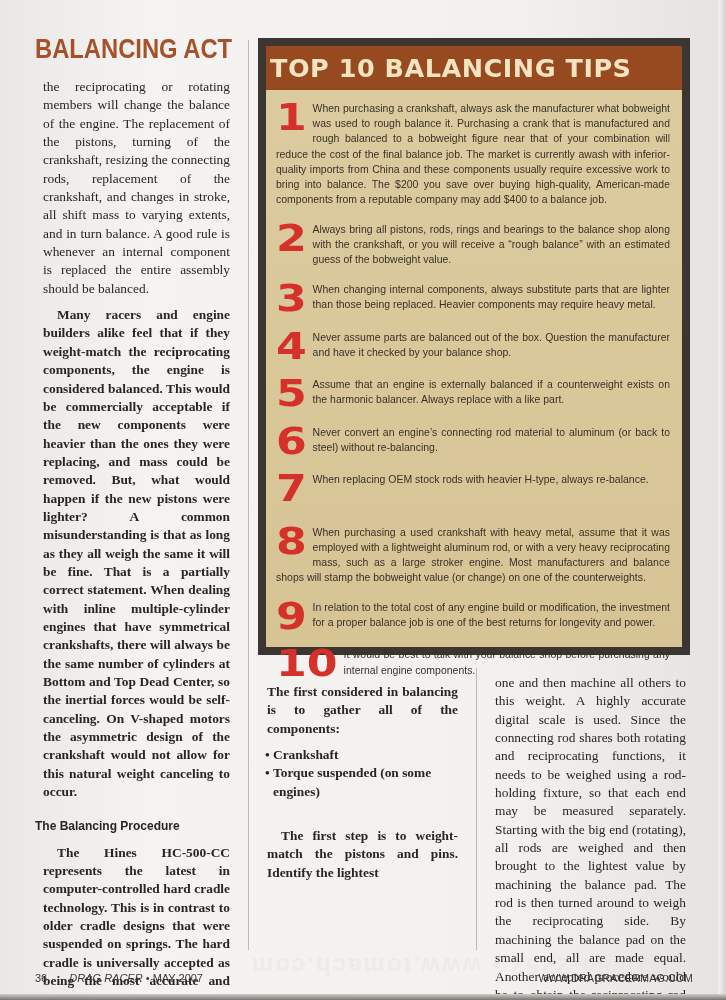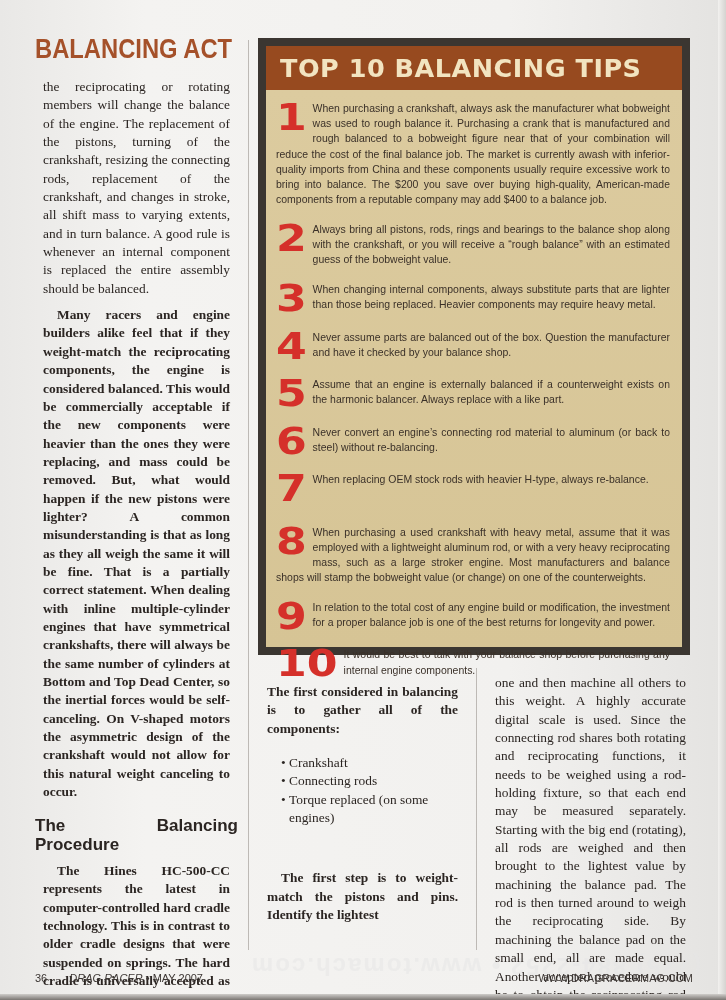--- a/index.html
+++ b/index.html
@@ -28,35 +28,35 @@
     hyphens:none;
   }
   .col p { margin:8px; text-indent:0; }
   .col p.ind { text-indent:14px;font-weight:bold; }
   .col1 { left:35px; top:70px; width:203px; }
   .col2 { left:259px; top:666px; width:207px; }
   .col3 { left:487px; top:666px; width:207px; }
   .rule { position:absolute; width:1px; background:#bdb9b5; }
   .subhead {
     font-family:"Liberation Sans","DejaVu Sans",sans-serif;
-    font-weight:bold; font-size:17px; color:#2b2522; margin:16px 0 1px 0;
+    font-weight:bold; font-size:12px; color:#2b2522; margin:16px 0 1px 0;
   }
   .boldlead { font-weight:bold; margin-top:17px !important; }
-  .bullets { list-style:none; padding:0; margin:16px; }
+  .bullets { list-style:none; padding:0; margin:0;font-weight:bold; }
   .bullets li { padding-left:14px; text-indent:-8px; text-align:left; }
   .bullets li .dot { display:inline-block; width:8px; text-indent:0; }
   .sp { height:18px; }
 
   
   .tipbox {
     position:absolute; left:258px; top:38px; width:432px; height:617px;
     background:#3b3631; box-sizing:border-box; padding:8px;
   }
   .tip-header {
-    background:#974a1f; height:44px; display:flex; align-items:center; padding-left:14px;
+    background:#974a1f; height:44px; display:flex; align-items:center; padding-left:4px;
   }
   .tip-title {
     font-family:"DejaVu Sans","Liberation Sans",sans-serif; font-weight:bold;
     font-size:25px; color:#f2e4c0; letter-spacing:0.5px; white-space:nowrap;
     transform:scaleX(1.02); transform-origin:left;
   }
   .tip-body {
     background:#d9c89c; height:557px; padding:11px 12px 0 10px; box-sizing:border-box;
     background-image:linear-gradient(180deg,#dccb9f,#d6c495);
   }
@@ -121,22 +121,21 @@
     <div class="tip"><span class="tip-num">8</span><span>When purchasing a used crankshaft with heavy metal, assume that it was employed with a lightweight aluminum rod, or with a very heavy reciprocating mass, such as a large stroker engine. Most manufacturers and balance shops will stamp the bobweight value (or change) on one of the counterweights.</span></div>
     <div class="tip"><span class="tip-num">9</span><span>In relation to the total cost of any engine build or modification, the investment for a proper balance job is one of the best returns for longevity and power.</span></div>
     <div class="tip"><span class="tip-num wide">10</span><span>It would be best to talk with your balance shop before purchasing any internal engine components.</span></div>
   </div>
 </div>
 
 <div class="col col2">
   <p class="boldlead">The first considered in balancing is to gather all of the components:</p>
   <ul class="bullets">
     <li><span class="dot">•</span><span>Crankshaft</span></li>
-    <li><span class="dot">•</span><span>Connecting rods</span></li>
-    <li><span class="dot">•</span><span>Torque replaced (on some engines)</span></li>
+    <li><span class="dot">•</span><span>Torque suspended (on some engines)</span></li>
   </ul>
   <div class="sp"></div>
   <p class="ind">The first step is to weight-match the pistons and pins. Identify the lightest</p>
 </div>
 <div class="rule" style="left:476px; top:668px; height:282px;"></div>
 
 <div class="col col3">
   <p>one and then machine all others to this weight. A highly accurate digital scale is used. Since the connecting rod shares both rotating and reciprocating functions, it needs to be weighed using a rod-holding fixture, so that each end may be measured separately. Starting with the big end (rotating), all rods are weighed and then brought to the lightest value by machining the balance pad. The rod is then turned around to weigh the reciprocating side. By machining the balance pad on the small end, all are made equal. Another accepted procedure would be to obtain the reciprocating rod weight by subtracting the rotating weight from the total rod weight. The next step is to</p>
 </div>
 

